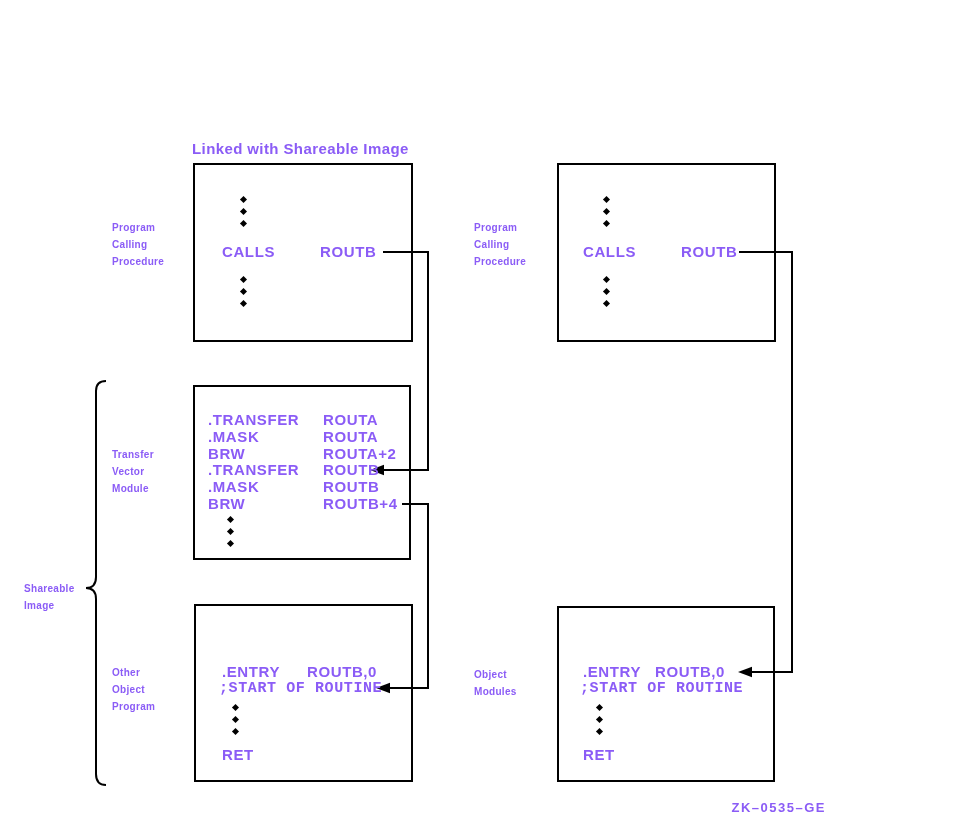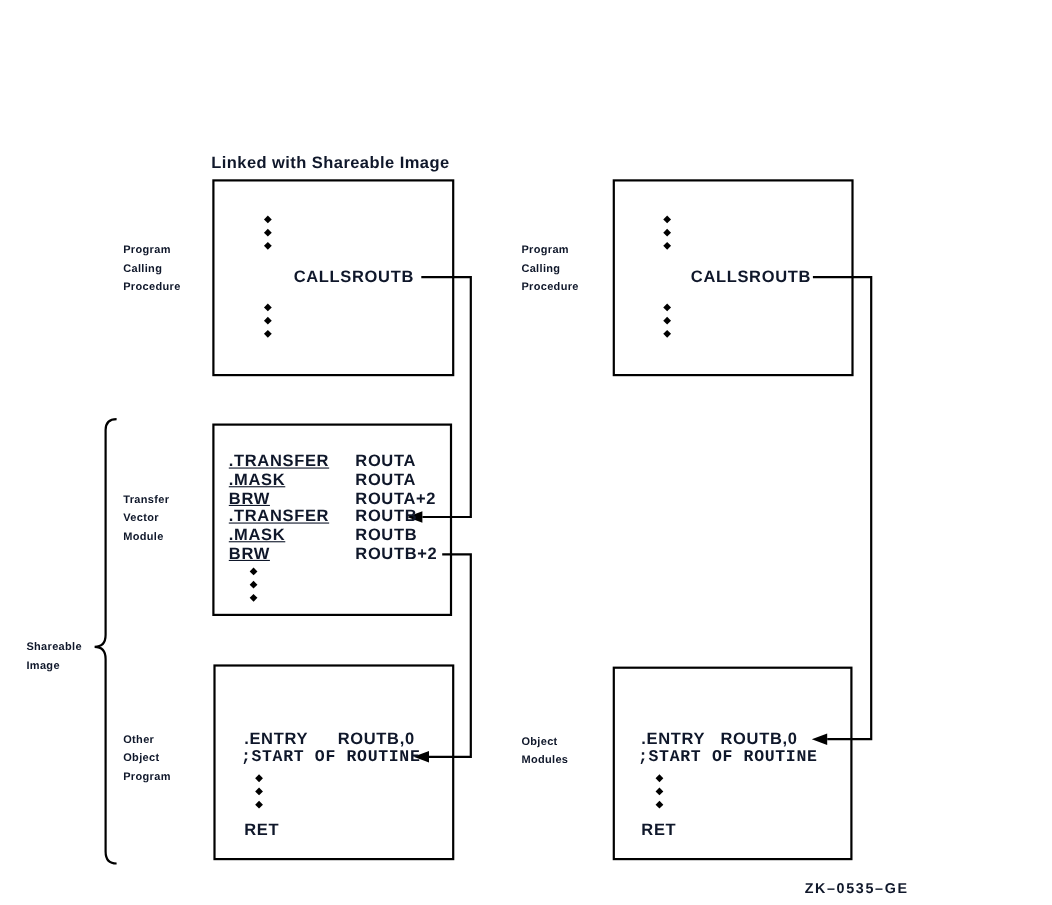--- a/index.html
+++ b/index.html
@@ -1,28 +1,28 @@
 <!DOCTYPE html>
 <html><head>
 <meta charset="utf-8">
 <style>
   html,body { margin:0; padding:0; background:#ffffff; }
   .canvas {
-    position:relative; width:956px; height:823px; background:#ffffff; color:#0f172a;
+    position:relative; width:956px; height:823px; background:#ffffff; color:#8b5cf6;
     font-family:"Liberation Sans","DejaVu Sans",sans-serif; font-weight:bold; overflow:hidden;
   }
   .overlay { position:absolute; left:0; top:0; width:956px; height:823px; }
   .box { position:absolute; border:2px solid #000; box-sizing:border-box; background:transparent; }
   .hdr { position:absolute; font-size:15px; letter-spacing:0.4px; white-space:nowrap; }
   .side-label { position:absolute; font-size:10px; line-height:17px; letter-spacing:0.3px; white-space:pre-line; }
   .code { position:absolute; font-size:15px; line-height:16.8px; letter-spacing:0.6px; white-space:nowrap; }
   .row { display:flex; }
   .mn { display:inline-block; }
-  .mn-115 { width:115px;text-decoration:underline; }
-  .mn-98  { width:98px;text-align:right; }
+  .mn-115 { width:115px; }
+  .mn-98  { width:98px; }
   .mn-85  { width:85px; }
   .mn-72  { width:72px; }
   .comment { margin-left:-3px;font-family:Liberation Mono, monospace; }
   .vdots { position:absolute; display:flex; flex-direction:column; gap:7px; }
   .vdots i { width:5px; height:5px; background:#000; transform:rotate(45deg); }
   .figid { position:absolute; font-size:13px; letter-spacing:1.5px; white-space:nowrap; text-align:right; }
   svg polyline, svg path { stroke:#000; stroke-width:2; fill:none; }
   svg polygon { fill:#000; stroke:none; }
 </style>
 </head>
@@ -93,21 +93,21 @@
     <div class="row">
       <span class="mn mn-115">.TRANSFER</span>
       <span>ROUTB</span>
     </div>
     <div class="row">
       <span class="mn mn-115">.MASK</span>
       <span>ROUTB</span>
     </div>
     <div class="row">
       <span class="mn mn-115">BRW</span>
-      <span>ROUTB+2</span>
+      <span>ROUTB+4</span>
     </div>
   </div>
   <div class="vdots" style="left:228px; top:517px;">
       <i></i>
       <i></i>
       <i></i>
     </div>
 
   <div class="box" style="left:194px; top:604px; width:219px; height:178px;"></div>
   <div class="side-label" style="left:112px; top:664px;">Other

